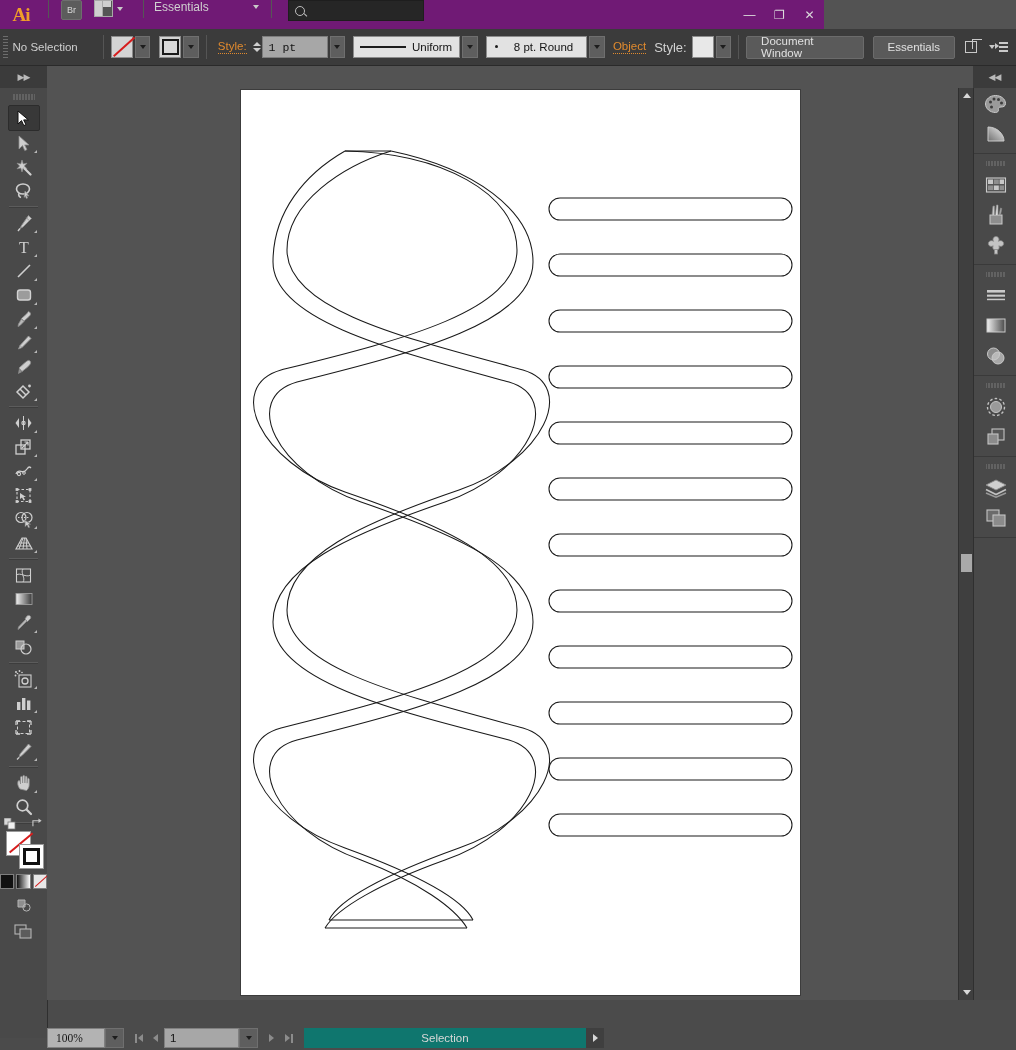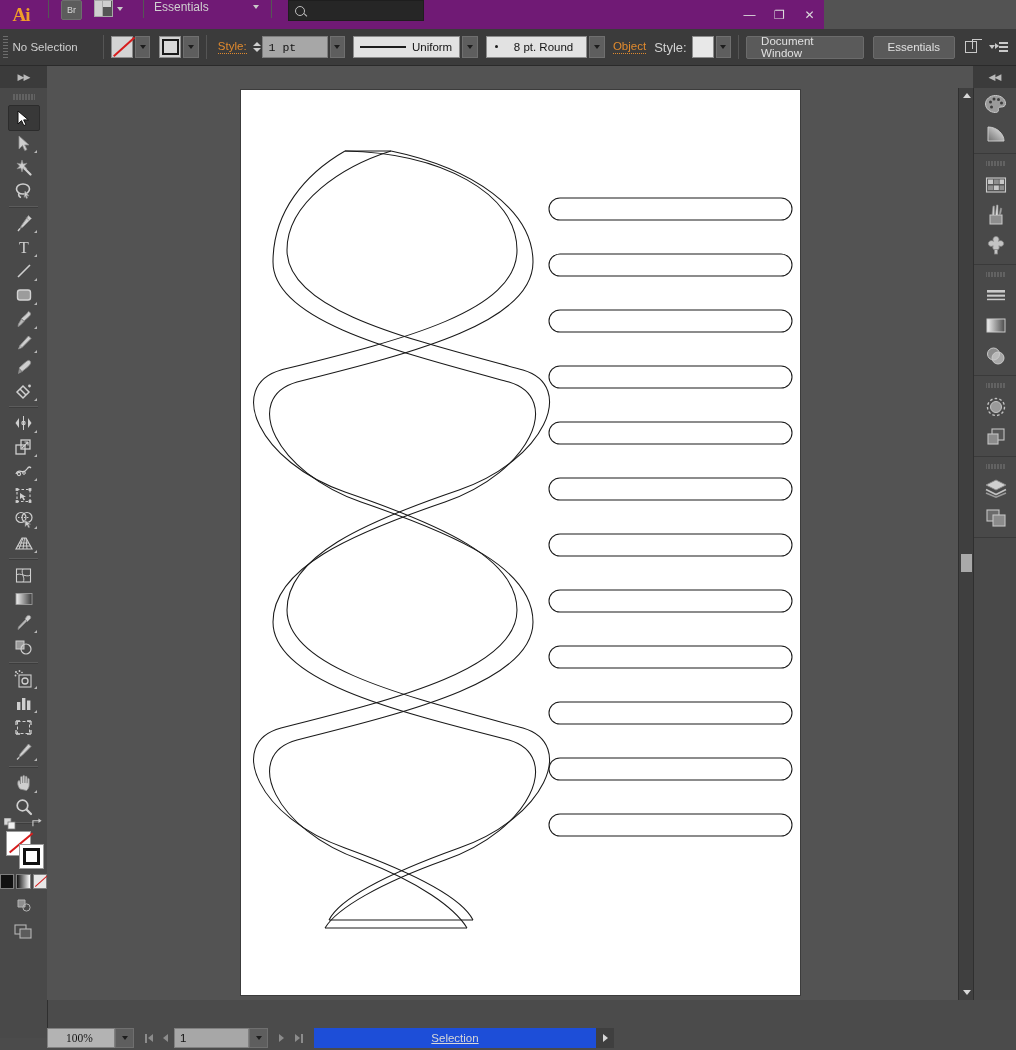--- a/index.html
+++ b/index.html
@@ -155,33 +155,33 @@
     background:repeating-linear-gradient(to right,#7a7a7a 0 1px,transparent 1px 3px);
     background-size:3px 5px;background-repeat:repeat-x;background-position:center;}
   .dicon{width:33px;height:29px;margin:1px auto;display:flex;align-items:center;justify-content:center;}
 
   
   .statusbar{position:absolute;left:0;top:1000px;width:1016px;height:50px;background:#4b4b4b;}
   .sb-leftpad{position:absolute;left:0;top:0;width:47px;height:38px;background:#494949;
     border-right:1px solid #2f2f2f;}
   .sbrow{position:absolute;left:47px;top:28px;height:20px;display:flex;align-items:center;}
   .zoom-field{width:48px;height:18px;background:#b3b3b3;border:1px solid #808080;color:#141414;
-    font-size:11.5px;font-family:"Liberation Serif",serif;display:flex;align-items:center;padding-left:18px;}
+    font-size:11.5px;font-family:"Liberation Serif",serif;display:flex;align-items:center;padding-left:8px;}
   .sb-dd{width:17px;height:18px;background:#5e5e5e;border:1px solid #6f6f6f;
     display:flex;align-items:center;justify-content:center;}
   .sb-dd .caret{border-top-color:#1d1d1d;margin:0;}
   .nav-btn{width:17px;height:18px;display:flex;align-items:center;justify-content:center;}
   .nav-glyph{width:0;height:0;border-top:4px solid transparent;border-bottom:4px solid transparent;}
   .nav-l{border-right:5px solid #8c8c8c;}
   .nav-r{border-left:5px solid #8c8c8c;}
   .nav-bar{width:2px;height:9px;background:#8c8c8c;}
   .page-field{width:68px;height:18px;background:#a7a7a7;border:1px solid #808080;color:#141414;
     font-size:11.5px;display:flex;align-items:center;padding-left:5px;}
-  .sb-status{width:282px;height:20px;background:#1d4ed8;color:#d8d8d8;font-size:11.5px;
-    display:flex;align-items:center;justify-content:center;margin-left:7px;text-decoration:underline;}
+  .sb-status{width:282px;height:20px;background:#0f766e;color:#d8d8d8;font-size:11.5px;
+    display:flex;align-items:center;justify-content:center;margin-left:7px;}
   .sb-flyout{width:18px;height:20px;background:#3f3f3f;display:flex;align-items:center;justify-content:center;}
 </style>
 </head>
 <body>
 
 <div class="app">
 
   <div class="menubar">
     <div class="ai-logo">Ai</div>
     <div class="mb-sep"></div>

